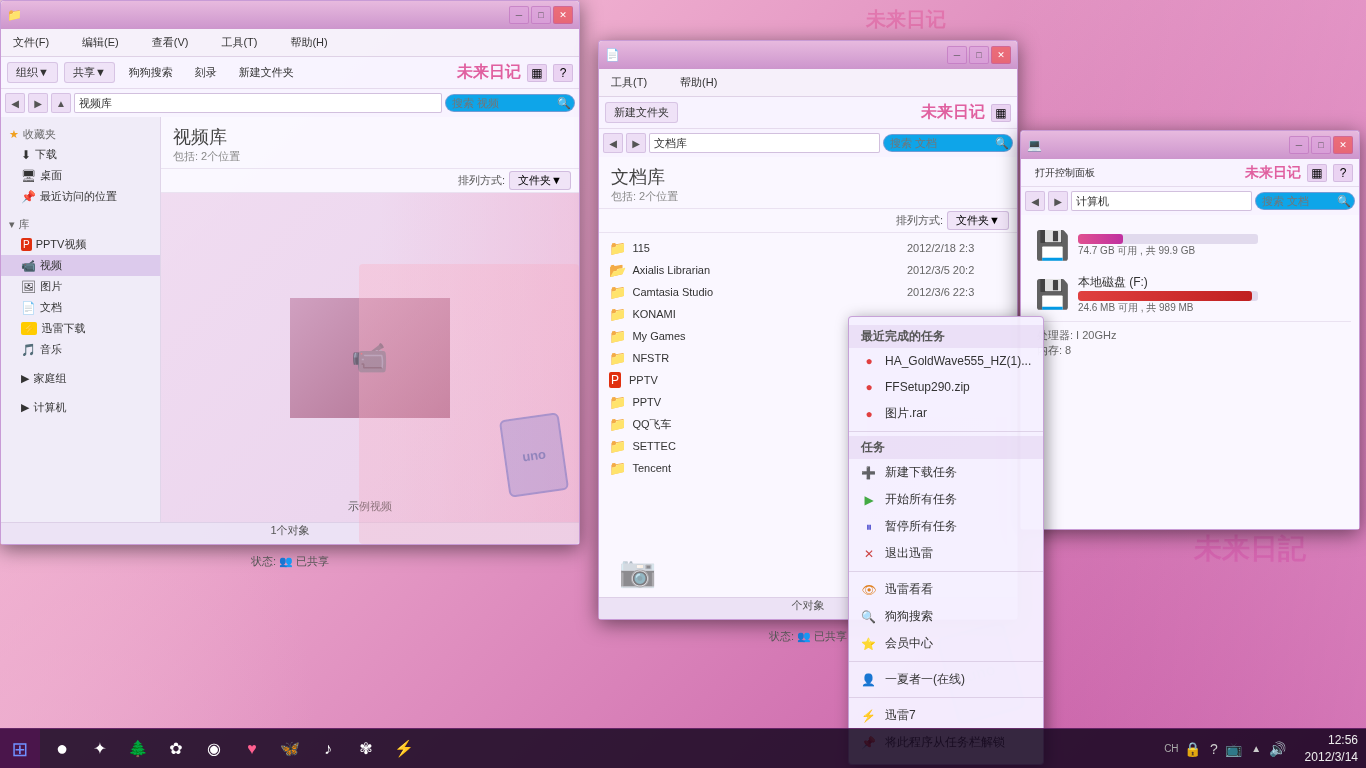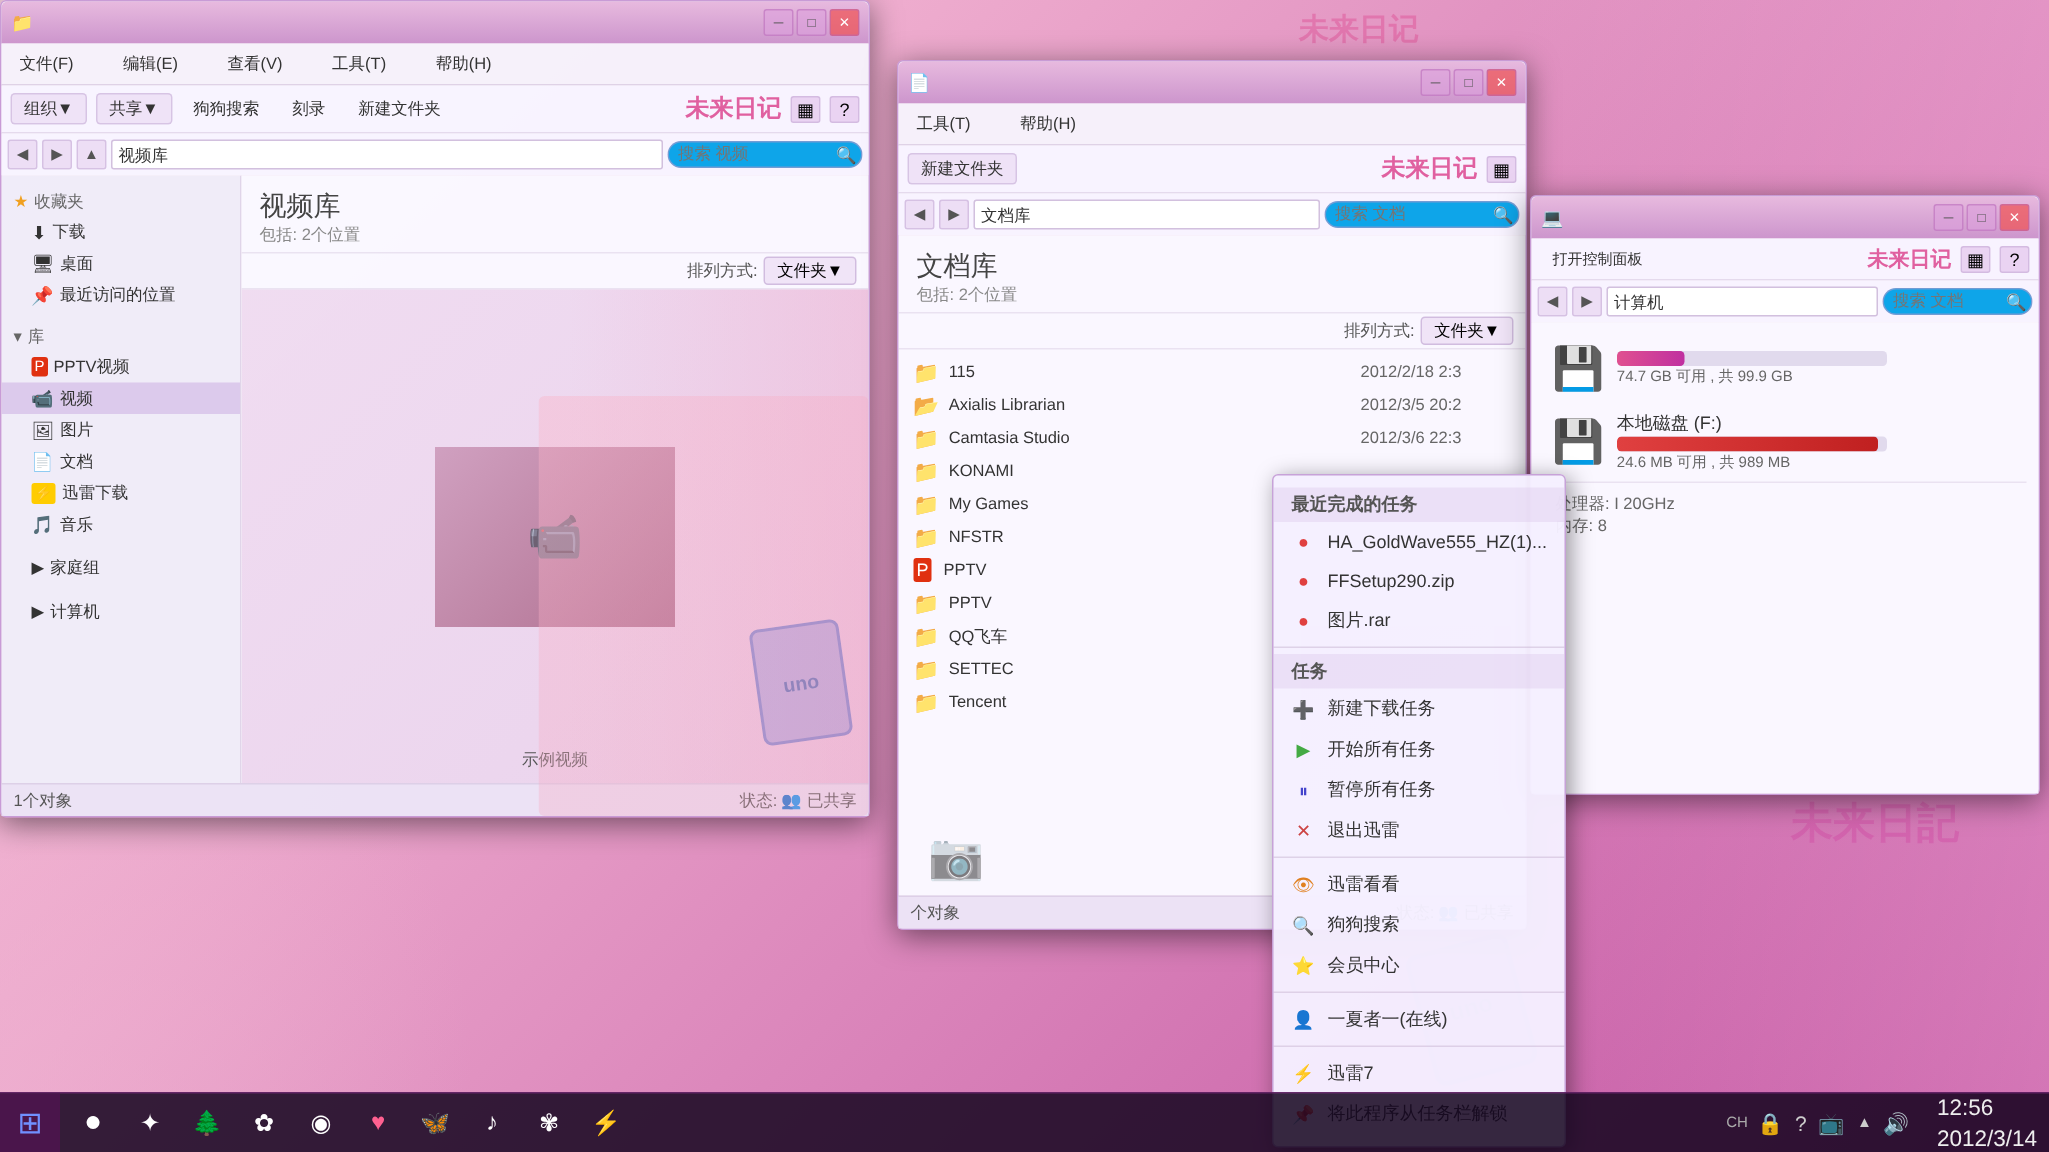--- a/index.html
+++ b/index.html
@@ -70,23 +70,23 @@
     .taskbar-tray {
       display: flex;
       align-items: center;
       padding: 0 8px;
       gap: 4px;
       color: #ddd;
       font-size: 11px;
     }
 
     .taskbar-clock {
-      text-align: left;
+      text-align: right;
       color: #eee;
-      font-size: 15px;
+      font-size: 12px;
       padding: 0 8px;
       line-height: 1.4;
     }
 
     
     .window {
       position: absolute;
       background: rgba(245, 240, 248, 0.95);
       border: 1px solid rgba(180,120,200,0.7);
       border-radius: 4px;
@@ -376,20 +376,21 @@
     .status-bar {
       height: 22px;
       background: rgba(235,225,245,0.9);
       border-top: 1px solid rgba(200,180,210,0.4);
       display: flex;
       align-items: center;
       padding: 0 8px;
       gap: 8px;
       font-size: 11px;
       color: #555;
+      flex-direction: column;
     }
 
     .tray-icon {
       font-size: 14px;
       color: #ccc;
       cursor: pointer;
       padding: 0 2px;
     }
 
     .search-container {

